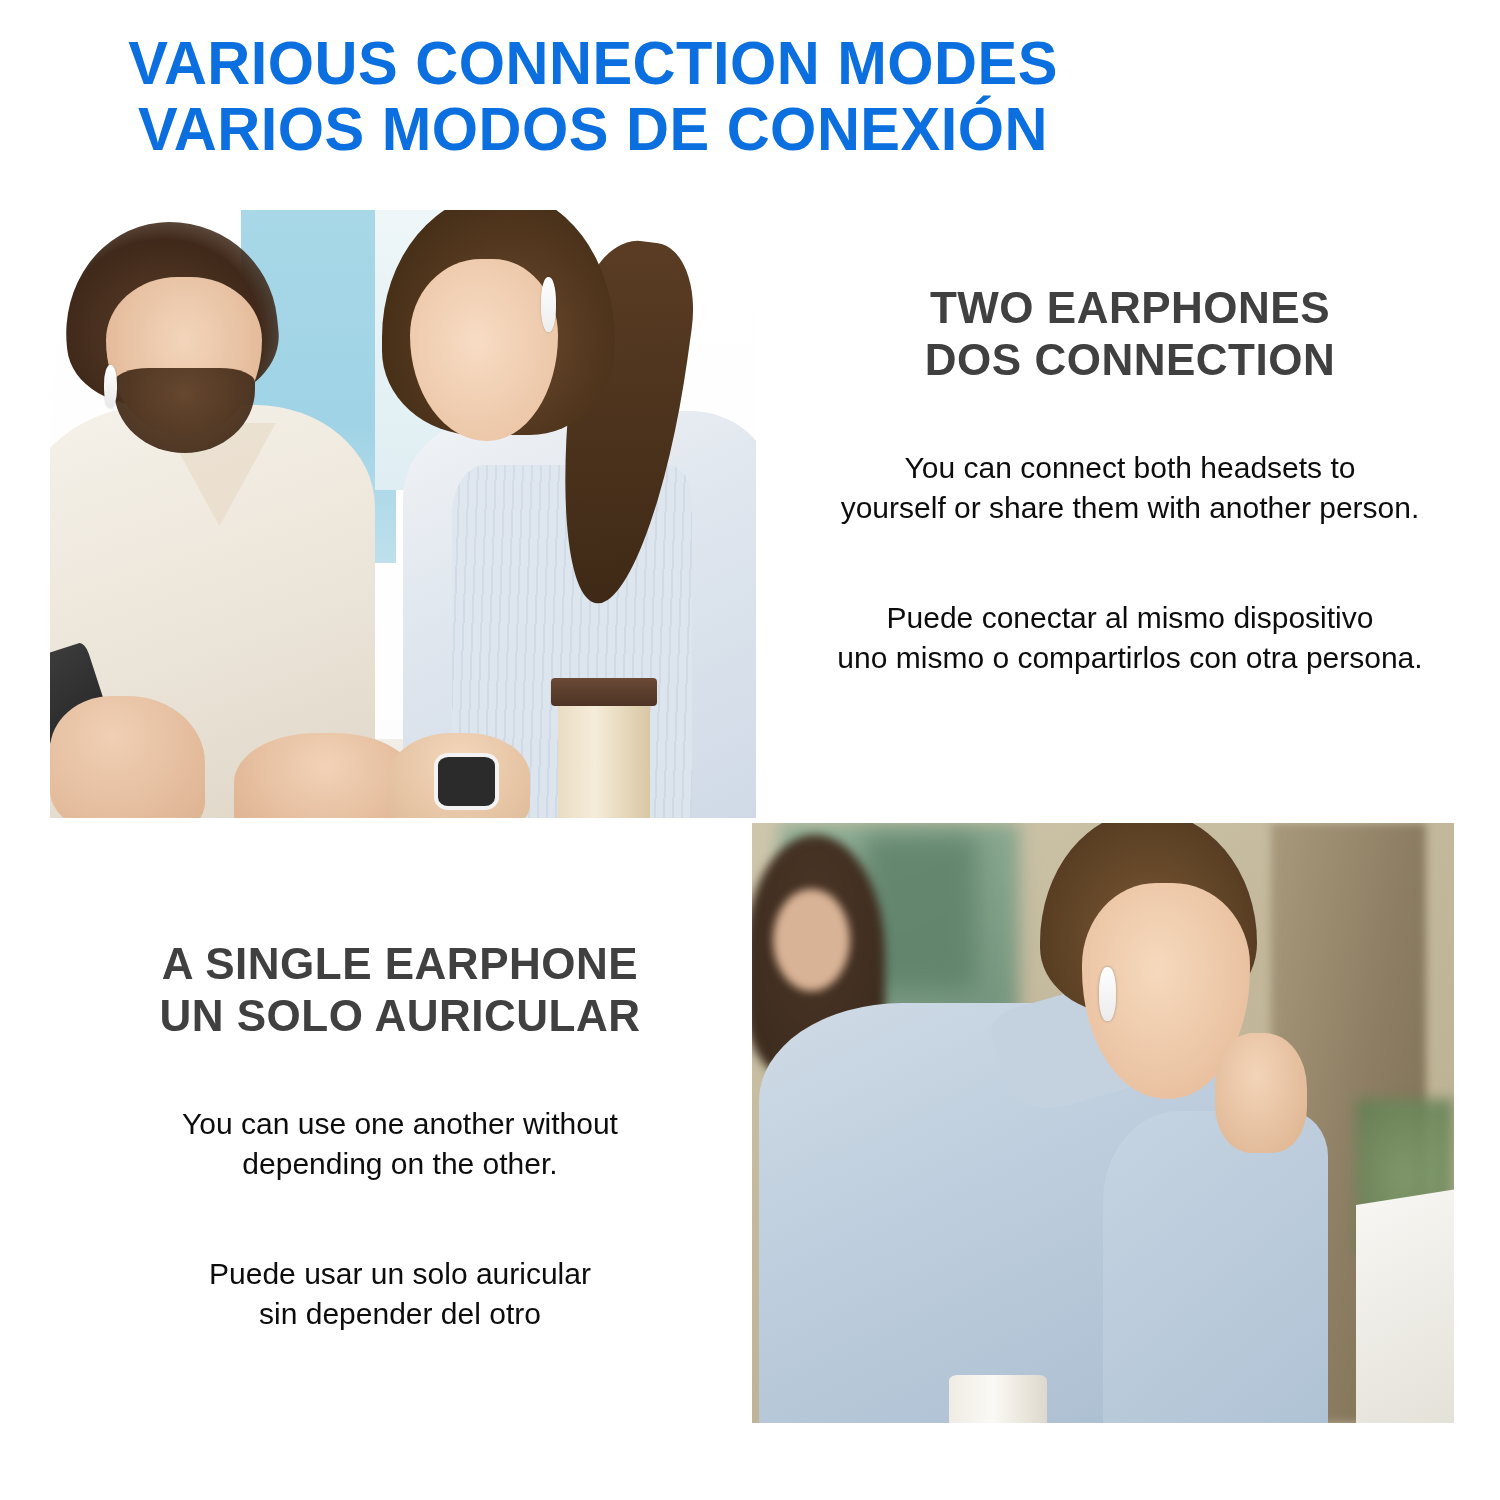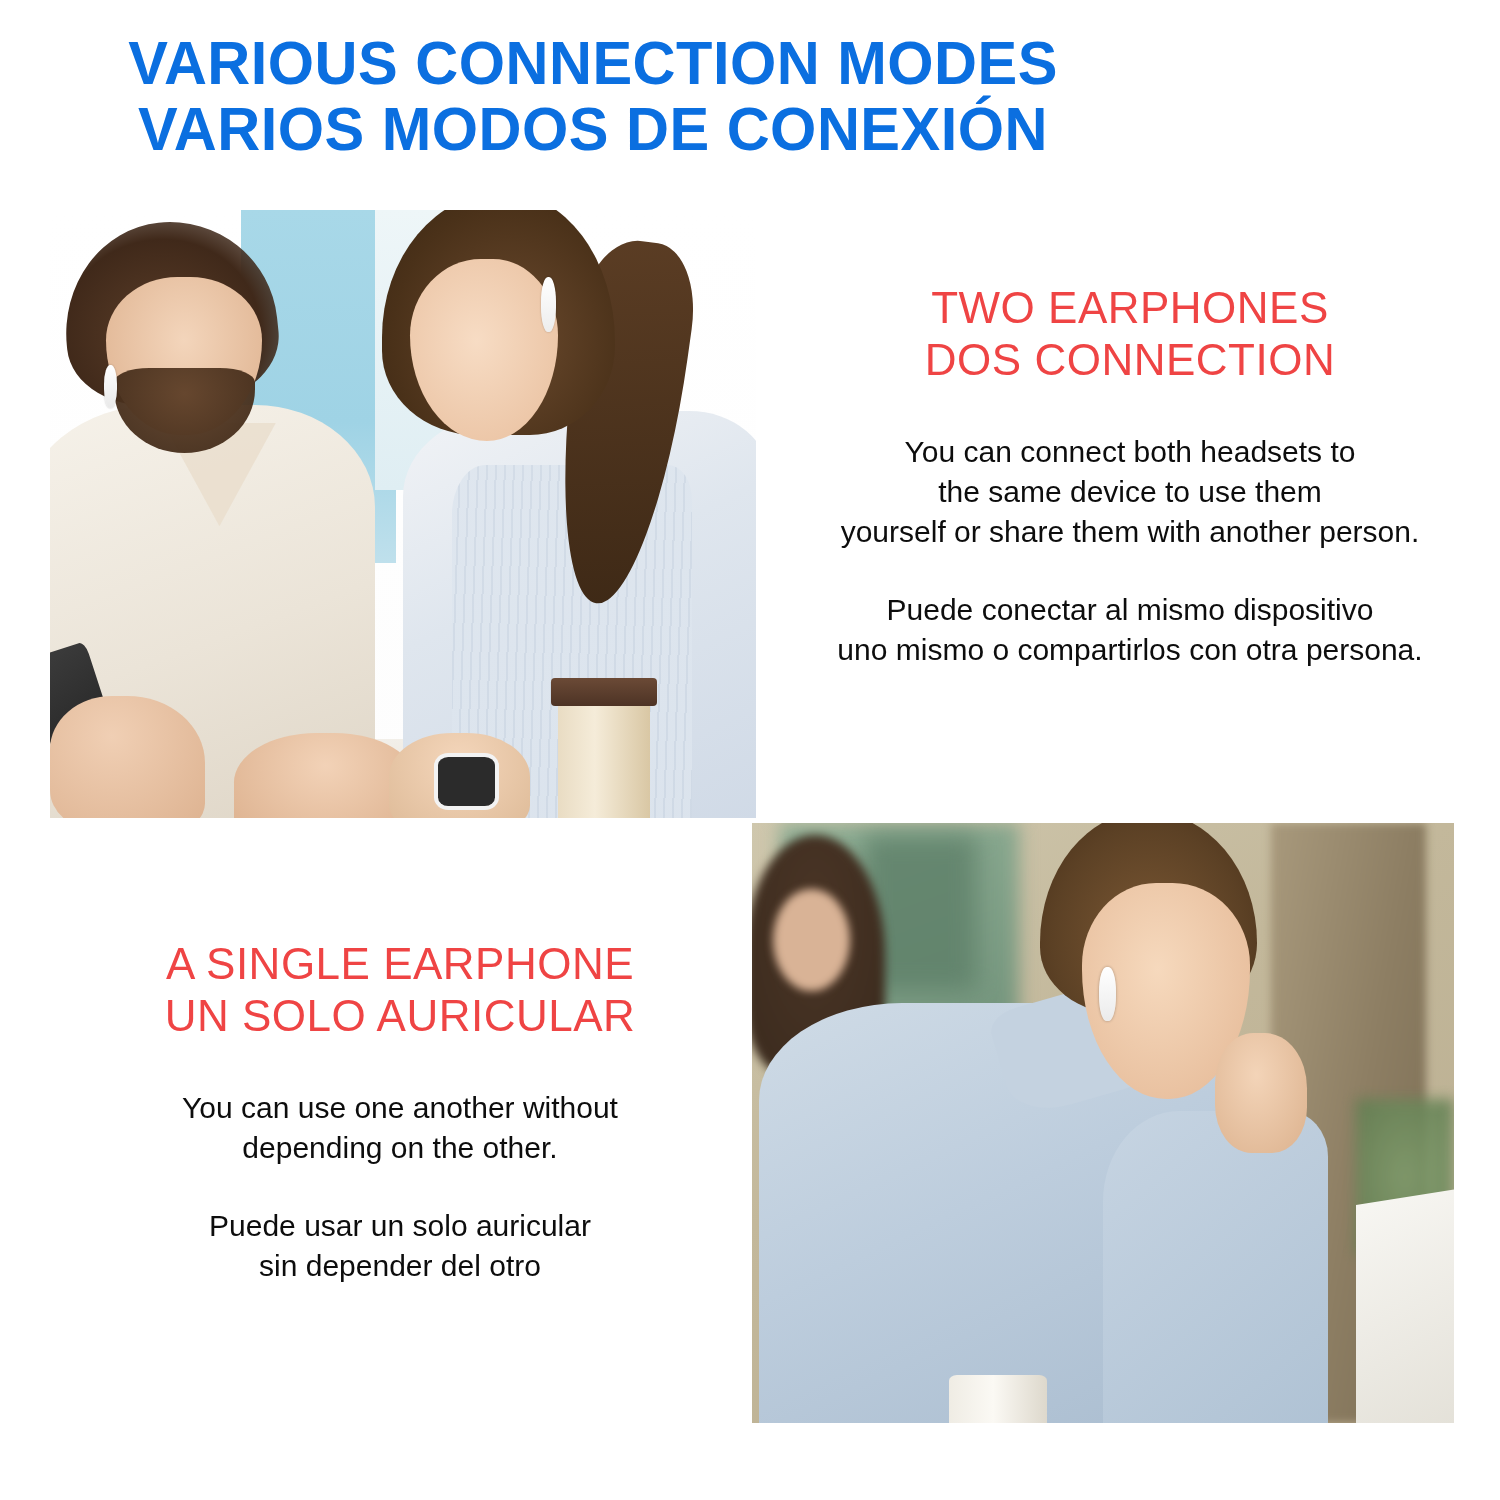--- a/index.html
+++ b/index.html
@@ -135,26 +135,26 @@
       background:radial-gradient(ellipse at 45% 35%,#f3d4b8,#dcb28e);border-radius:42% 46% 38% 40%;}
   .pb-mug{position:absolute;left:28%;top:92%;width:14%;height:12%;
       background:linear-gradient(90deg,#efece4,#fbf9f4 45%,#ddd8cc);border-radius:8% 8% 4% 4%;}
 
   
   .text-block{position:absolute;text-align:center;}
   .tb-right{left:770px;top:282px;width:720px;}
   .tb-left{left:40px;top:938px;width:720px;}
 
   .sub-line{
-    display:block;color:#ef4444;font-weight:normal;
+    display:block;color:#404040;font-weight:bold;
     font-size:44px;line-height:52px;letter-spacing:0.5px;white-space:nowrap;
   }
   .para{
     color:#0d0d0d;font-size:30px;line-height:40px;
-    font-weight:normal;margin:0;
+    font-weight:normal;margin:16px;
   }
   .para-line{display:block;white-space:nowrap;}
   .gap-lg{height:46px;}
   .gap-md{height:38px;}
 </style>
 </head>
 <body>
 
 <div class="page">
 
@@ -188,21 +188,20 @@
     <div class="pt-hand3"></div>
     <div class="pt-watch"></div>
   </div>
 
   <div class="text-block tb-right">
     <span class="sub-line">TWO EARPHONES</span>
     <span class="sub-line">DOS CONNECTION</span>
     <div class="gap-lg"></div>
     <p class="para">
       <span class="para-line">You can connect both headsets to</span>
-      <span class="para-line">the same device to use them</span>
       <span class="para-line">yourself or share them with another person.</span>
     </p>
     <div class="gap-md"></div>
     <p class="para">
       <span class="para-line">Puede conectar al mismo dispositivo</span>
       <span class="para-line">uno mismo o compartirlos con otra persona.</span>
     </p>
   </div>
 
   <div class="text-block tb-left">

